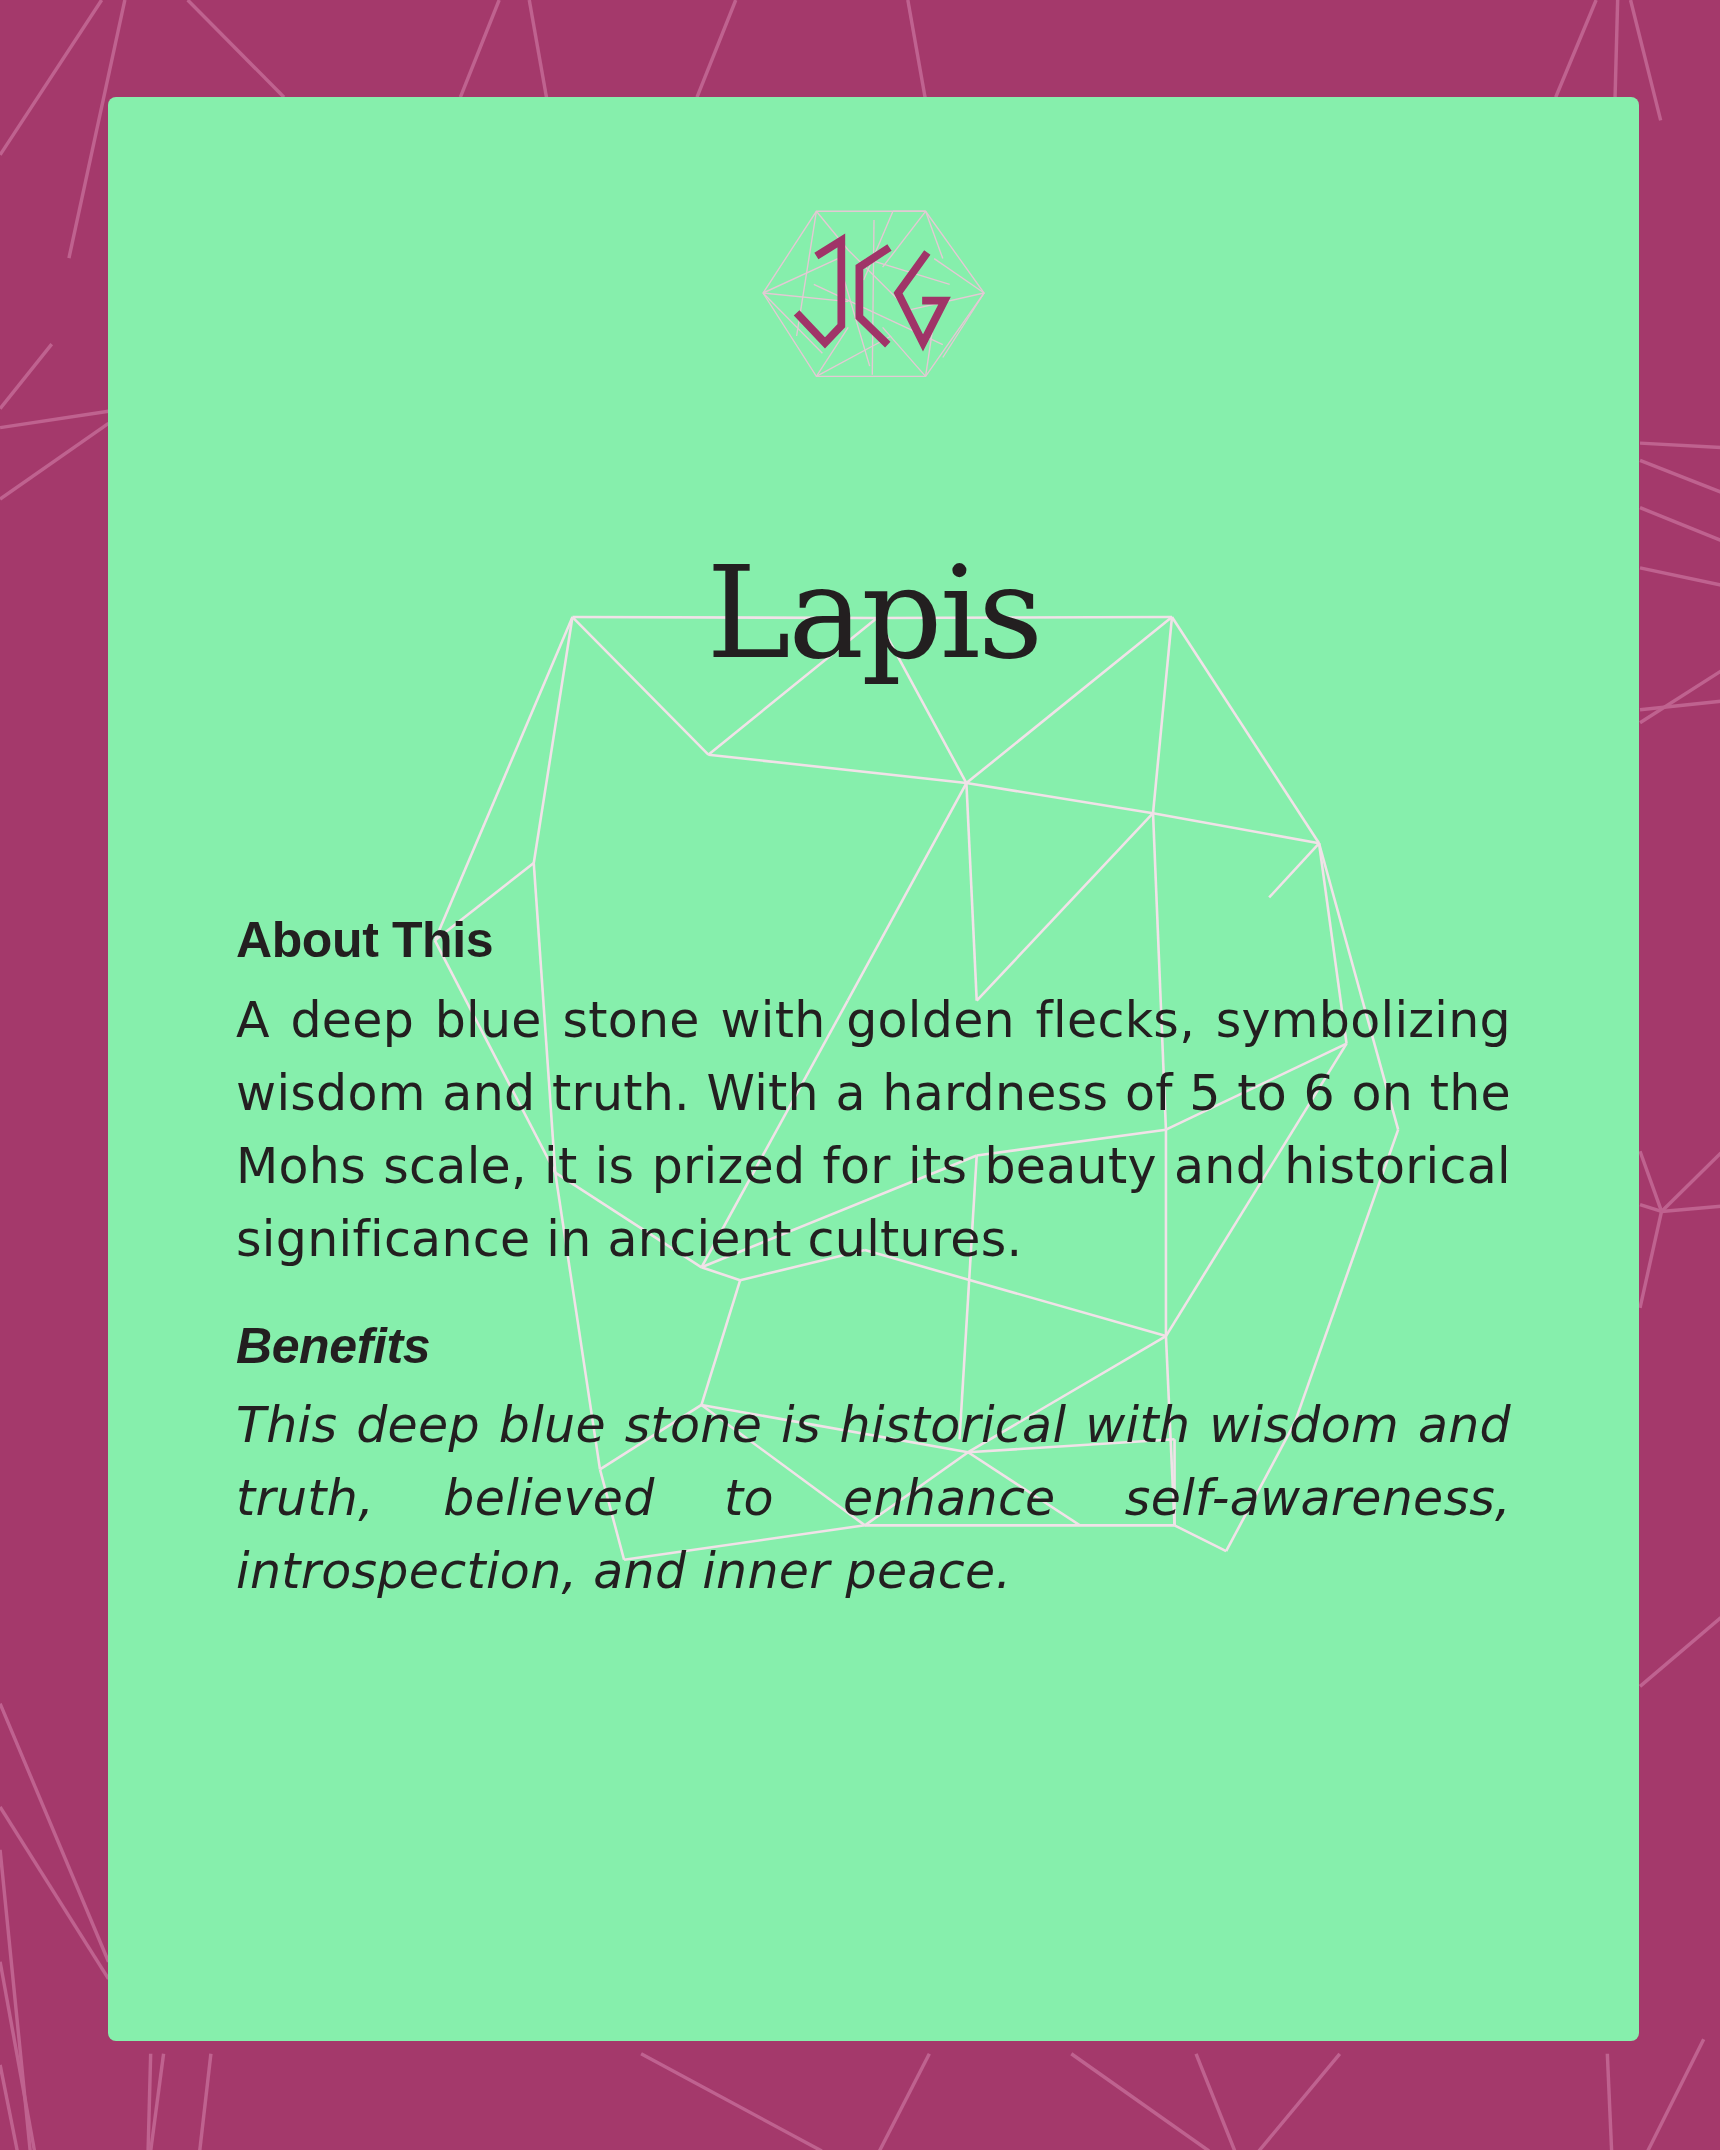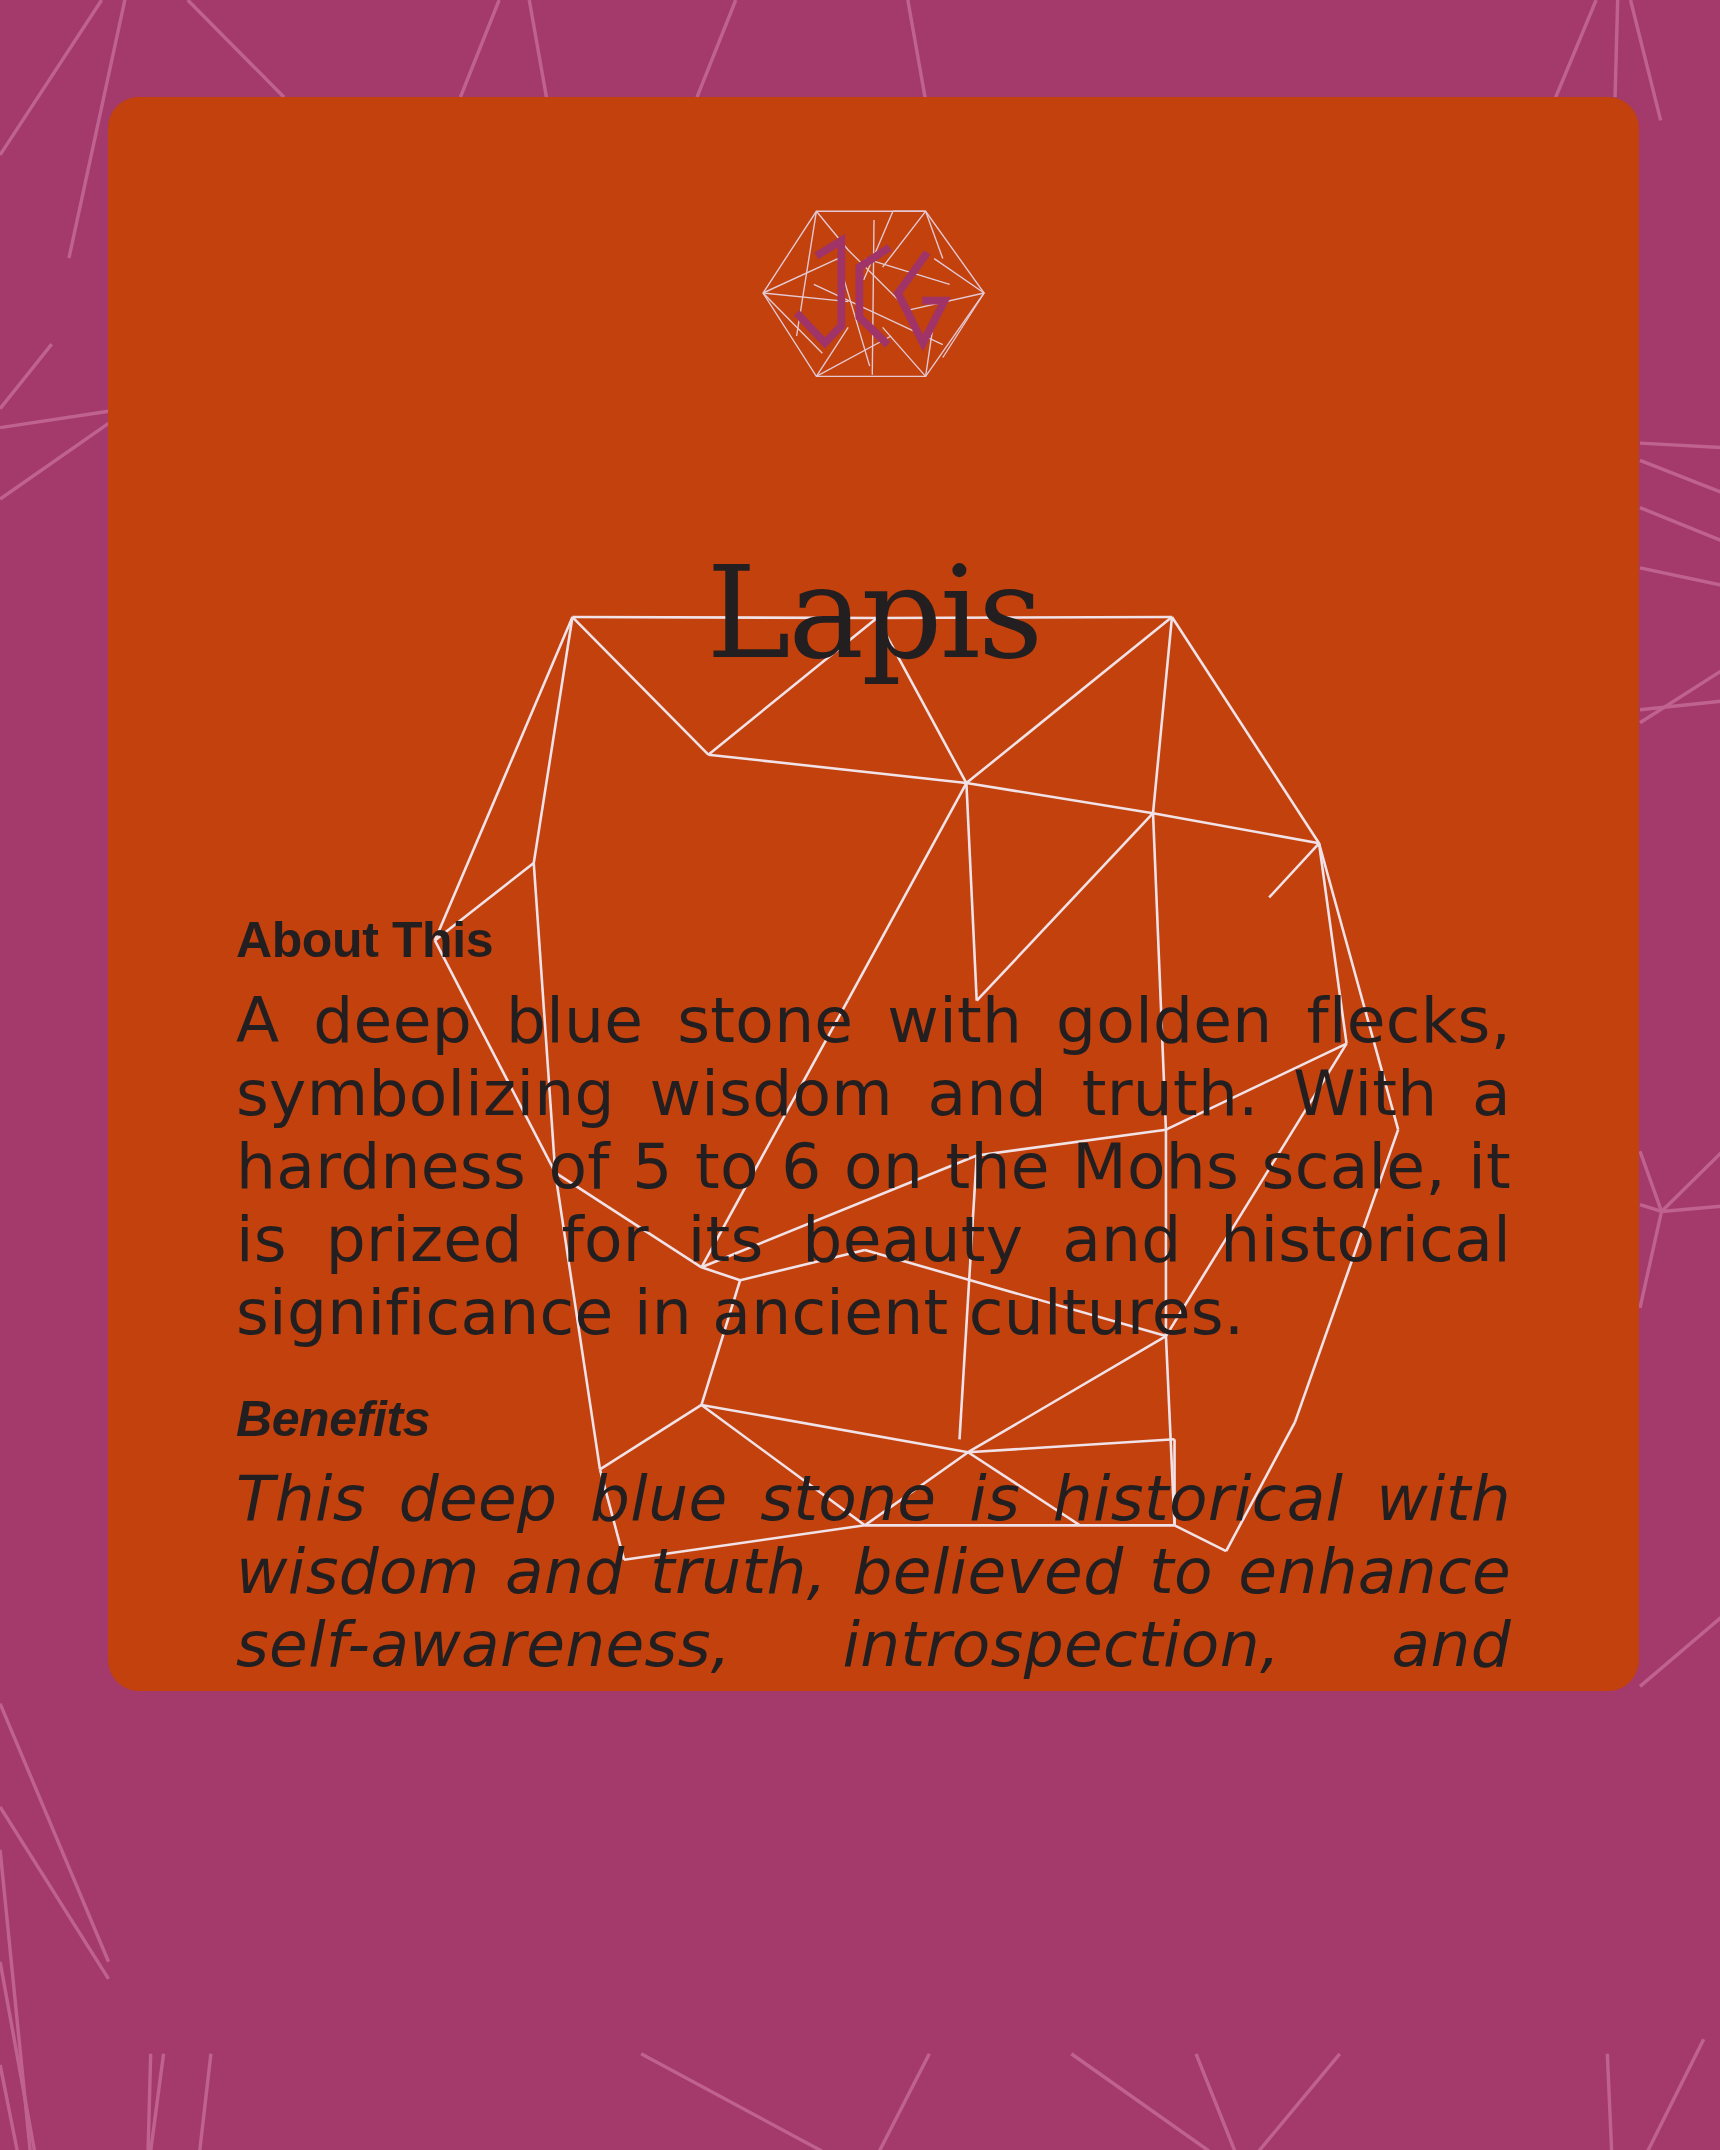--- a/index.html
+++ b/index.html
@@ -17,23 +17,23 @@
     .bg-lines {
       position: absolute;
       left: 0; top: 0;
       width: 1721px; height: 2151px;
     }
     .card {
       position: absolute;
       left: 108px;
       top: 97px;
       width: 1531px;
-      height: 1594px;
-      background: #c2410c;
-      border-radius: 31px;
+      height: 1944px;
+      background: #86efac;
+      border-radius: 8px;
       overflow: hidden;
     }
     .watermark {
       position: absolute;
       left: 0; top: 0;
       width: 1531px; height: 1957px;
     }
     .logo {
       position: absolute;
       left: 654px;
@@ -63,21 +63,21 @@
     .section-heading {
       font-family: "Liberation Sans", "DejaVu Sans", sans-serif;
       font-weight: bold;
       font-size: 50px;
       line-height: 69px;
       margin: 0;
       letter-spacing: -0.4px;
     }
     .section-body {
       font-family: "DejaVu Sans", "Liberation Sans", sans-serif;
-      font-size: 63px;
+      font-size: 49px;
       line-height: 73px;
       text-align: justify;
       margin: 8.6px 0 0 0;
       letter-spacing: 0.3px;
     }
     .section + .section {
       margin-top: 36px;
       font-style: italic;
     }
   </style>

